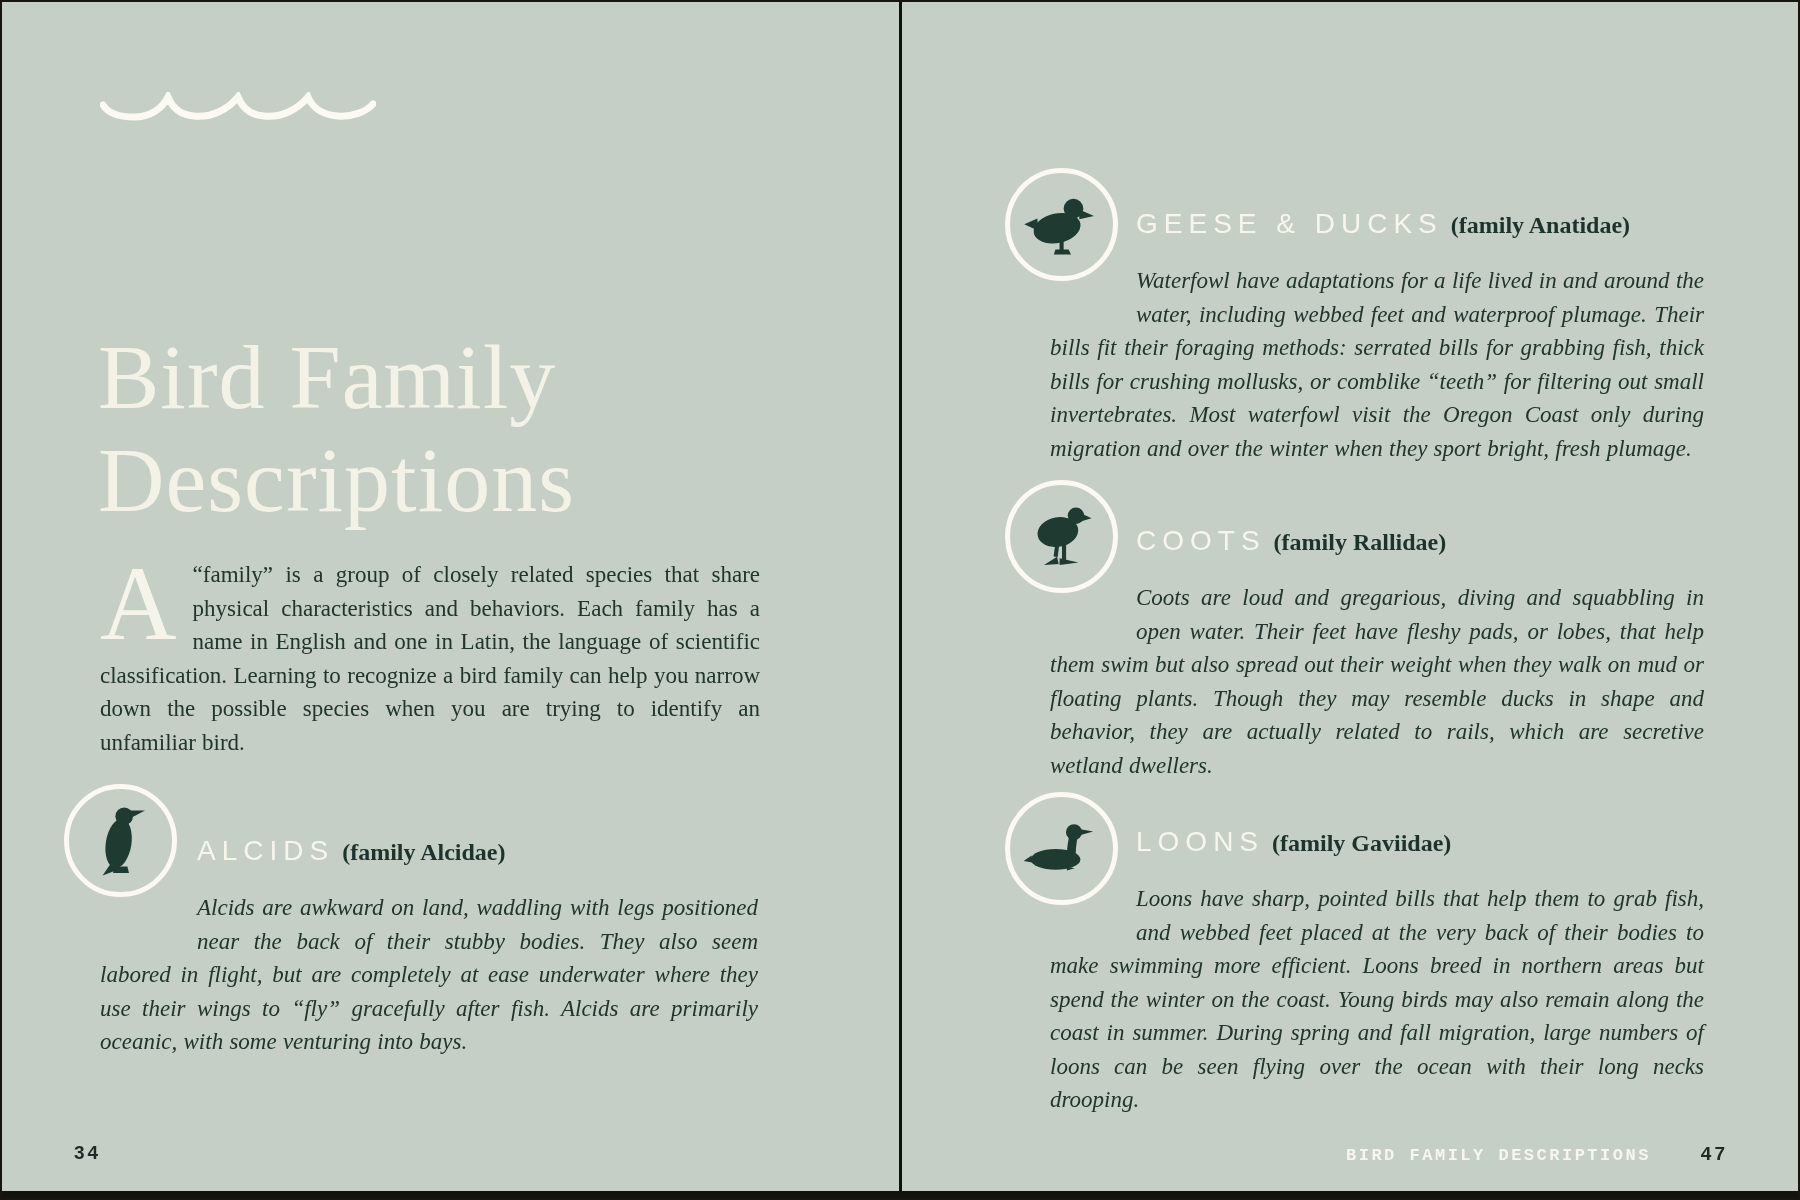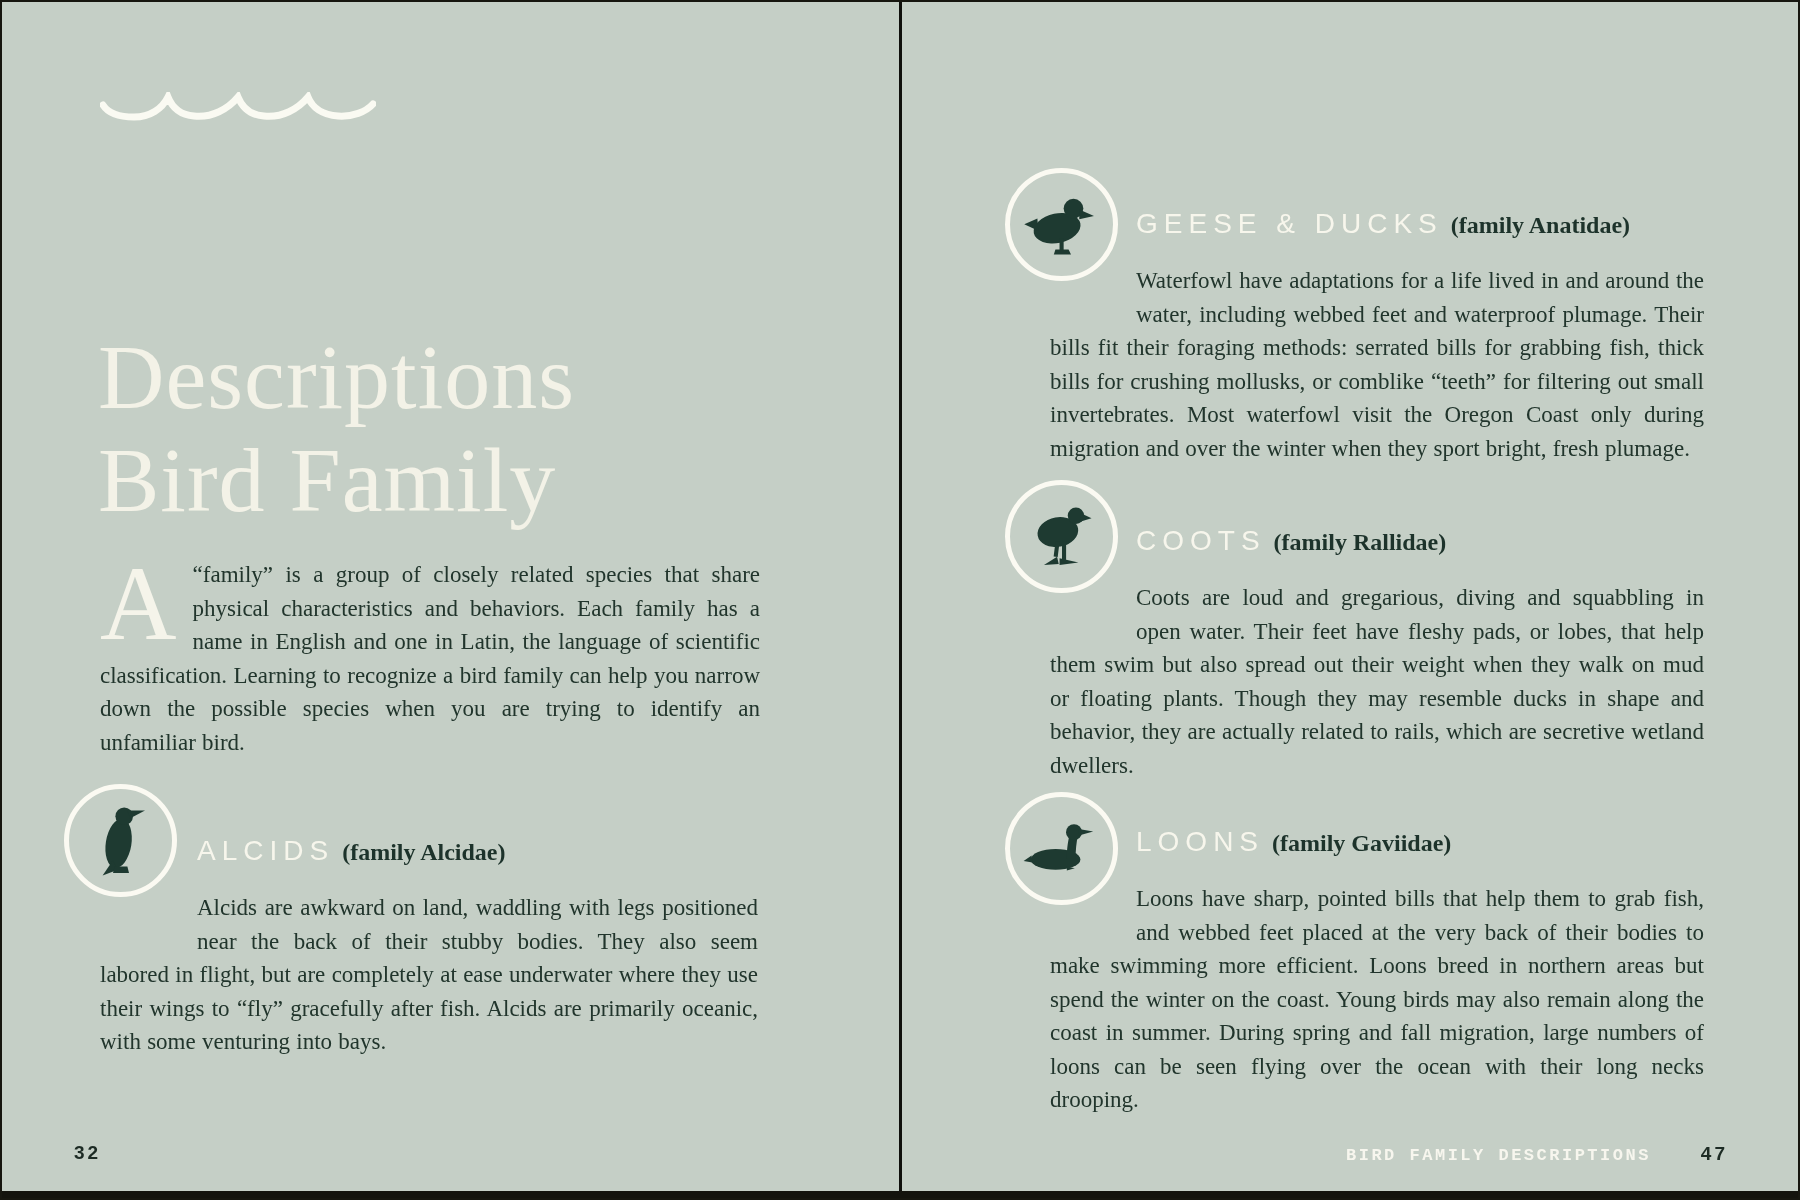--- a/index.html
+++ b/index.html
@@ -44,21 +44,21 @@
   .fam-head {
     font-family:"Liberation Sans", sans-serif;
     font-size:28px; line-height:50px; letter-spacing:6px;
     color:#f7f6ec; font-weight:400; padding-left:14px;
     white-space:nowrap;
   }
   .fam-latin {
     font-family:"Liberation Serif", serif; font-weight:700;
     font-size:24px; letter-spacing:0; color:#1d332b; margin-left:8px;
   }
-  .fam-body { margin:14px 0 0 0; }
+  .fam-body { margin:14px 0 0 0;font-style:italic; }
 
   #sec-alcids { left:98px; top:784px; width:658px; }
   #sec-alcids .fam-circle { left:-36px; top:-2px; }
   #sec-alcids .fam-spacer { width:97px; height:152px; }
   #sec-alcids .fam-head { margin-top:40px; padding-left:6px; }
 
   #sec-geese { left:1048px; top:166px; }
   #sec-geese .fam-circle { left:-45px; top:0; }
   #sec-geese .fam-spacer { height:145px; }
   #sec-geese .fam-head { margin-top:31px; }
@@ -95,22 +95,22 @@
 <div class="spread">
   <div class="gutter"></div>
 
   <div class="wave">
     <svg width="276" height="32" viewBox="0 0 276 32" fill="none">
       <path d="M3,13 C8,21 20,25 34,25 C50,25 62,17 68,5 C72,15 80,23 94,24 C112,26 128,17 138,5 C142,15 150,23 164,24 C182,26 198,17 208,5 C212,15 222,23 238,24 C252,25 266,20 273,12" stroke="#fafaf2" stroke-width="7" stroke-linecap="round" fill="none"></path>
     </svg>
   </div>
 
   <h1 class="book-title">
+    <span>Bird Family</span>
     <span>Descriptions</span>
-    <span>Bird Family</span>
   </h1>
 
   <div class="intro body-text">
     <span class="dropcap">A</span><span>“family” is a group of closely related species that share physical characteristics and behaviors. Each family has a name in English and one in Latin, the language of scientific classification. Learning to recognize a bird family can help you narrow down the possible species when you are trying to identify an unfamiliar bird.</span>
   </div>
 
   <div class="fam" id="sec-alcids">
     <div class="fam-circle">
       <svg width="80" height="84" viewBox="0 0 100 100">
         <g class="silh">
@@ -123,21 +123,21 @@
       </svg>
     </div>
     <div class="fam-spacer"></div>
     <div class="fam-head">
       <span>ALCIDS</span><span class="fam-latin">(family Alcidae)</span>
     </div>
     <p class="fam-body body-text">Alcids are awkward on land, waddling with legs positioned near the back of their stubby bodies. They also seem labored in flight, but are completely at ease underwater where they use their wings to “fly” gracefully after fish. Alcids are primarily oceanic, with some venturing into bays.</p>
   </div>
 
   <div class="footer-left">
-    <span class="pagenum">32</span>
+    <span class="pagenum">34</span>
   </div>
 
   <div class="fam" id="sec-geese">
     <div class="fam-circle">
       <svg width="82" height="82" viewBox="0 0 100 100">
         <g class="silh">
           <ellipse cx="44" cy="54" rx="29" ry="18" transform="rotate(-12 44 54)"></ellipse>
           <circle cx="64" cy="30" r="12"></circle>
           <polygon points="71,31 89,39 71,43"></polygon>
           <polygon points="20,42 4,49 21,57"></polygon>

